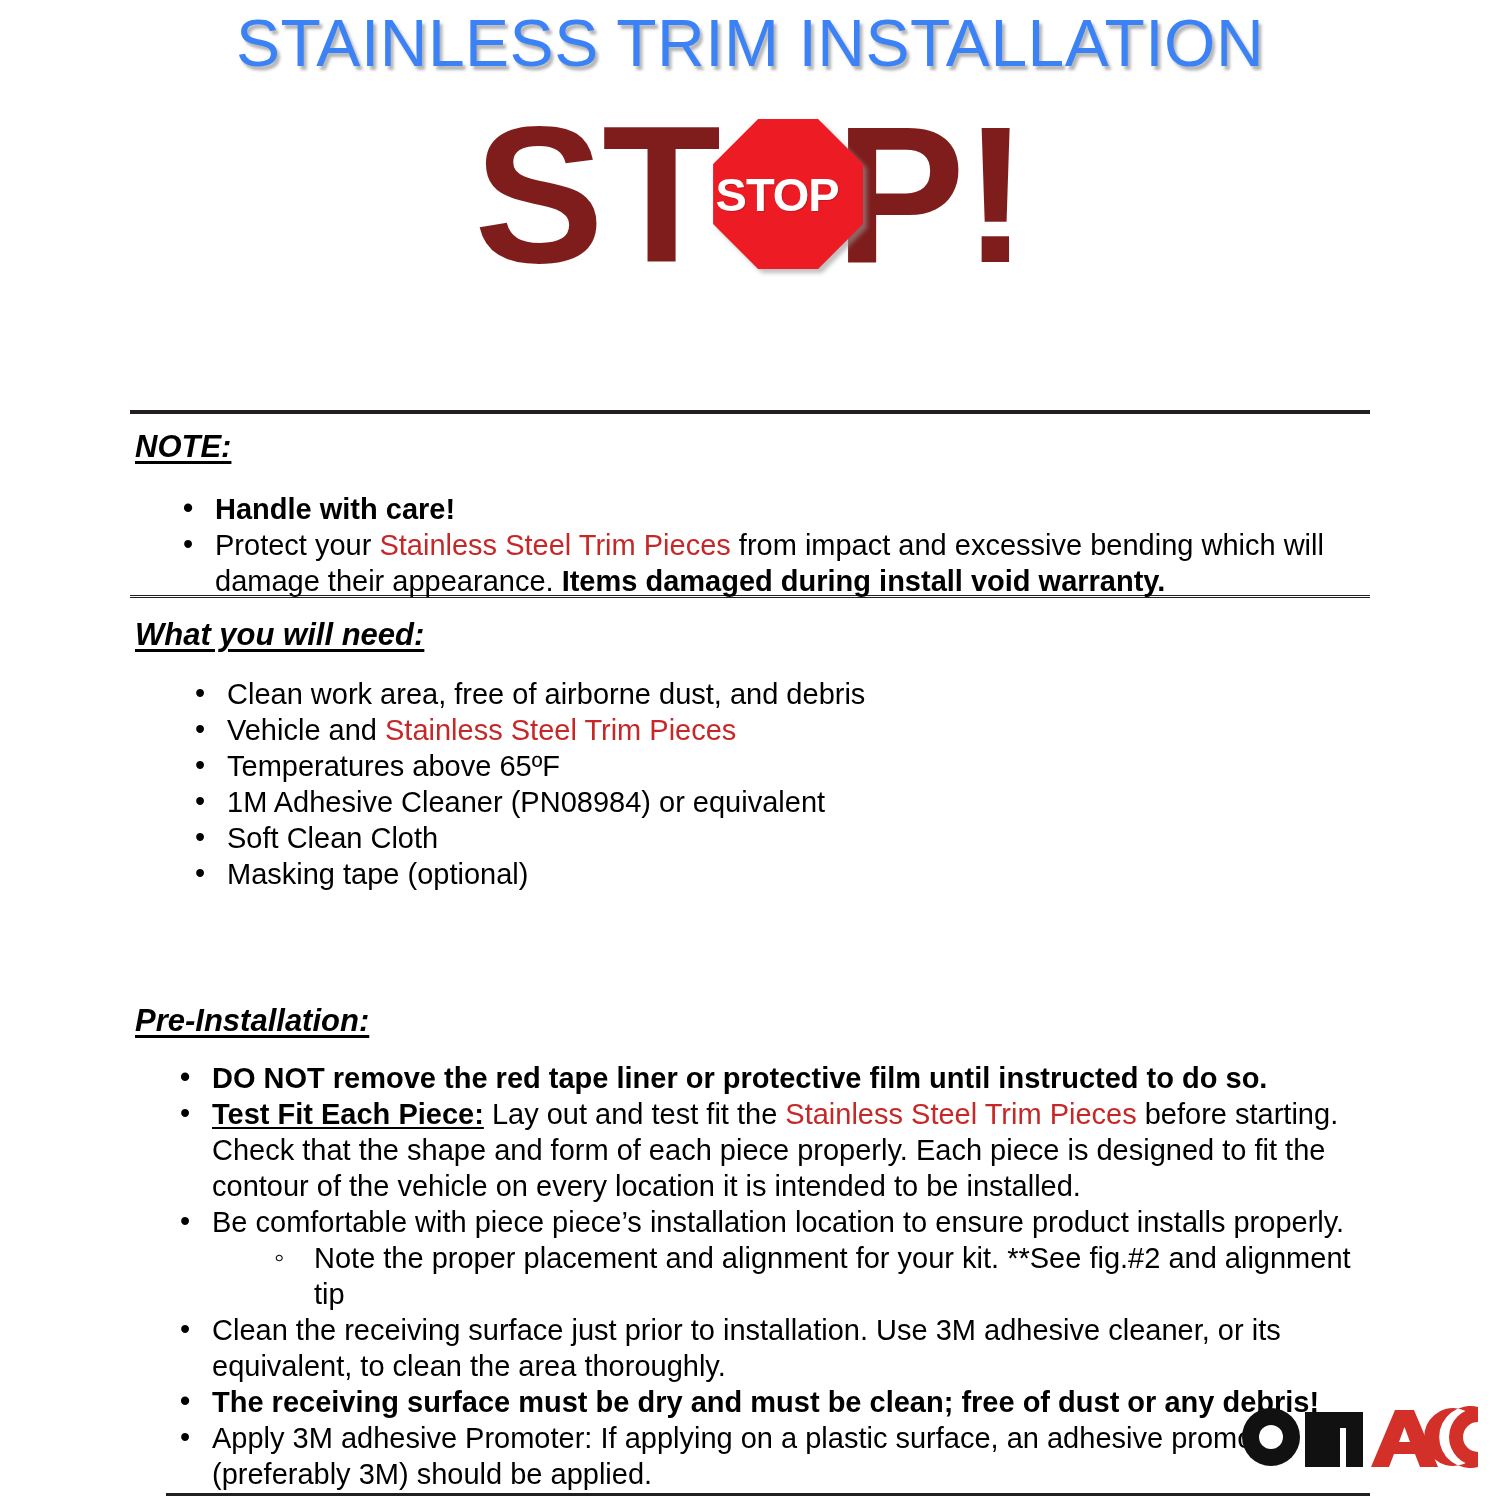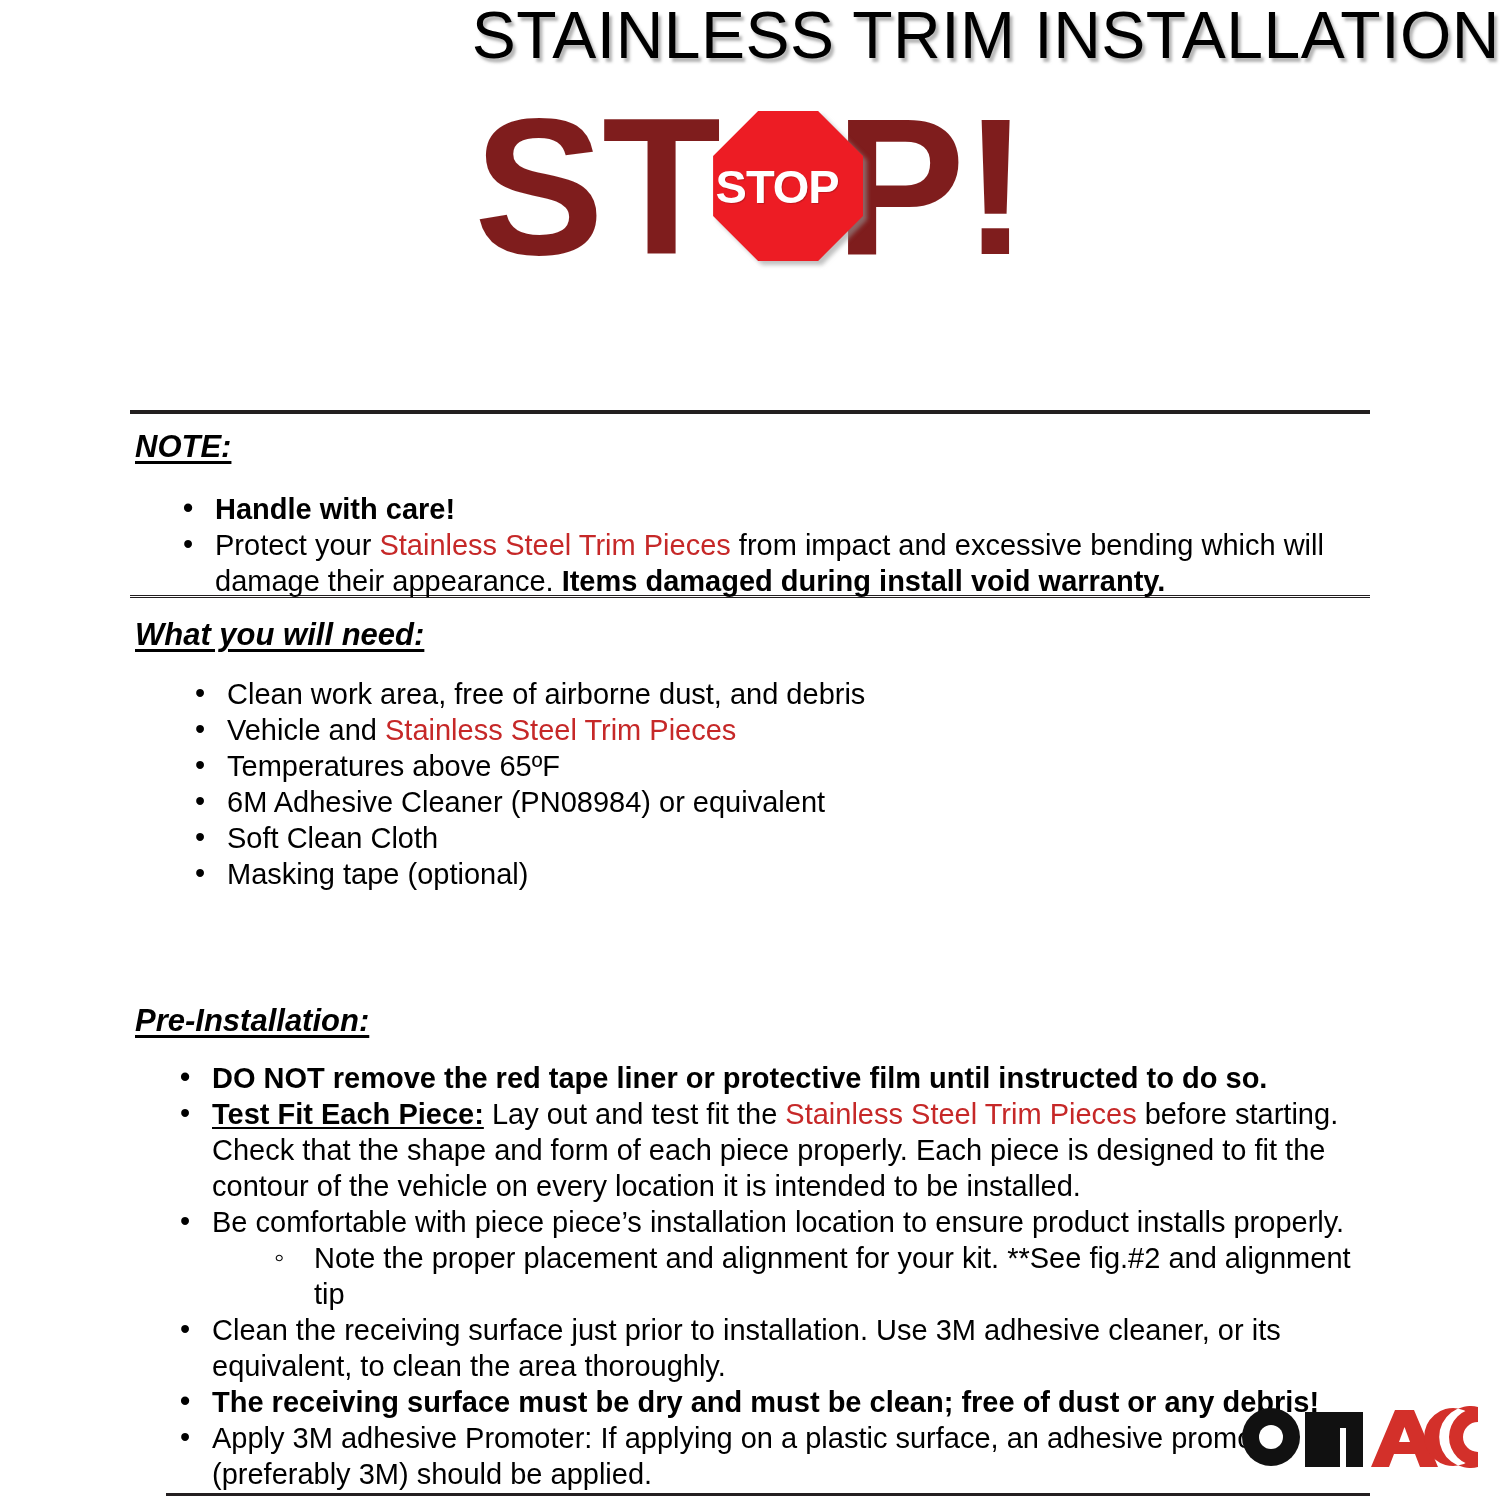--- a/index.html
+++ b/index.html
@@ -12,28 +12,28 @@
     width: 1500px;
     height: 1500px;
     font-family: "Liberation Sans", sans-serif;
     color: #000000;
     overflow: hidden;
     position: relative;
   }
 
   
   .page-title {
-    text-align: right;
+    text-align: center;
     font-size: 66px;
     font-weight: normal;
     letter-spacing: 0.5px;
     line-height: 1;
     margin: 0;
-    padding-top: 2px;
-    color: #000000;
+    padding-top: 10px;
+    color: #3b82f6;
     text-shadow: 3px 4px 3px rgba(120,120,120,0.55);
     white-space: nowrap;
   }
 
   
   .stop-graphic {
     margin: 0;
     padding-top: 36px;
     display: flex;
     justify-content: center;
@@ -222,21 +222,21 @@
   <li class="bullet-item">
     <span>Clean work area, free of airborne dust, and debris</span>
   </li>
   <li class="bullet-item">
     <span>Vehicle and <span class="red">Stainless Steel Trim Pieces</span></span>
   </li>
   <li class="bullet-item">
     <span>Temperatures above 65ºF</span>
   </li>
   <li class="bullet-item">
-    <span>6M Adhesive Cleaner (PN08984) or equivalent</span>
+    <span>1M Adhesive Cleaner (PN08984) or equivalent</span>
   </li>
   <li class="bullet-item">
     <span>Soft Clean Cloth</span>
   </li>
   <li class="bullet-item">
     <span>Masking tape (optional)</span>
   </li>
 </ul>
 
 <div class="section-heading" id="pre-heading">Pre-Installation:</div>

